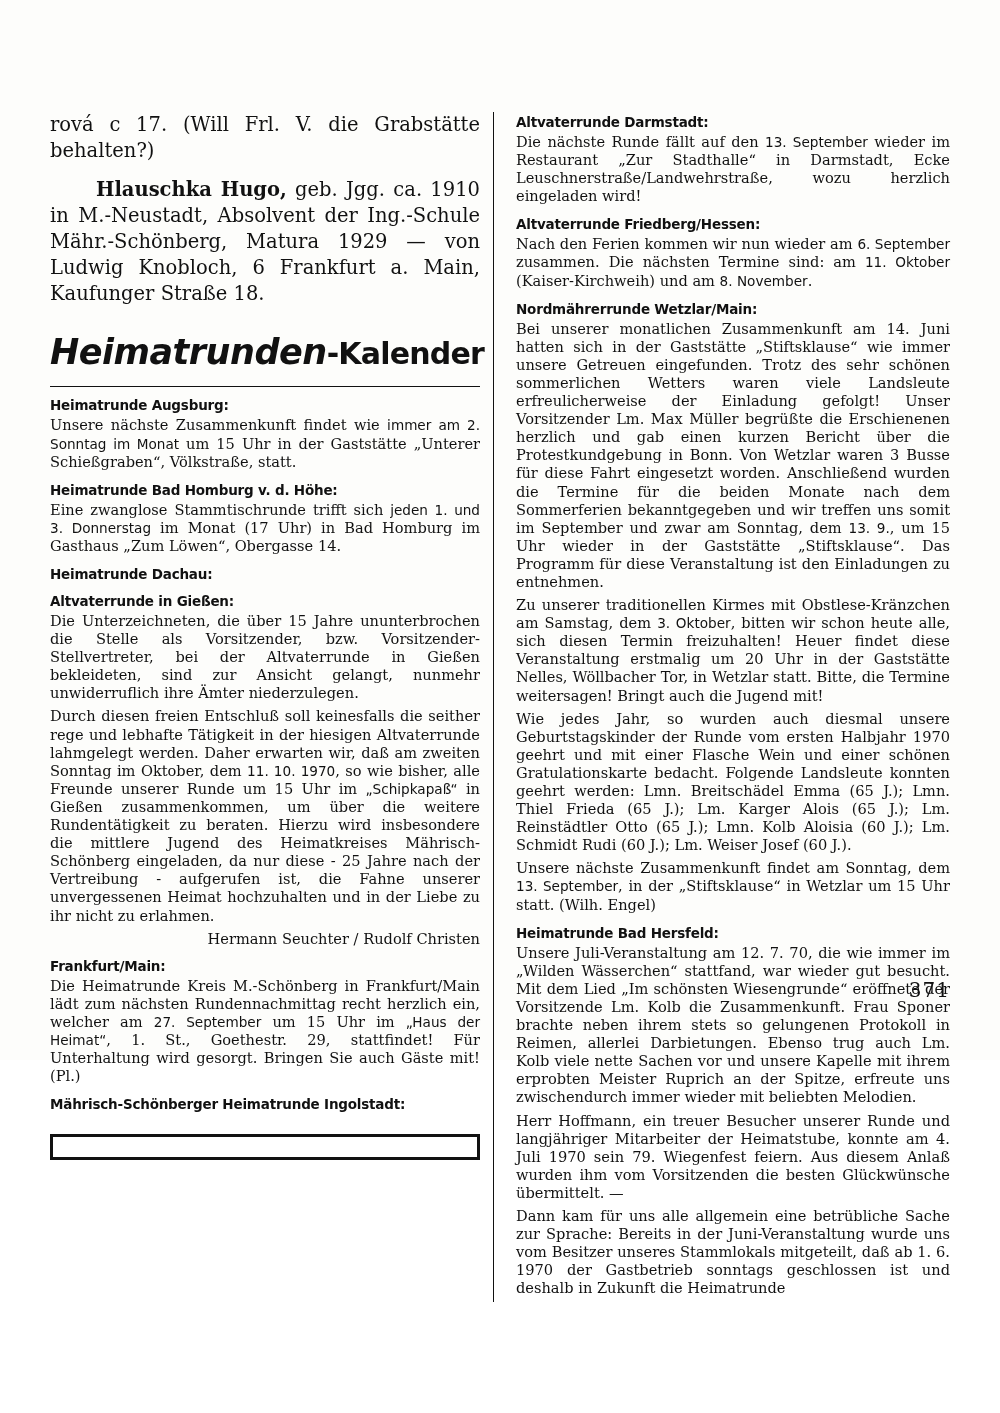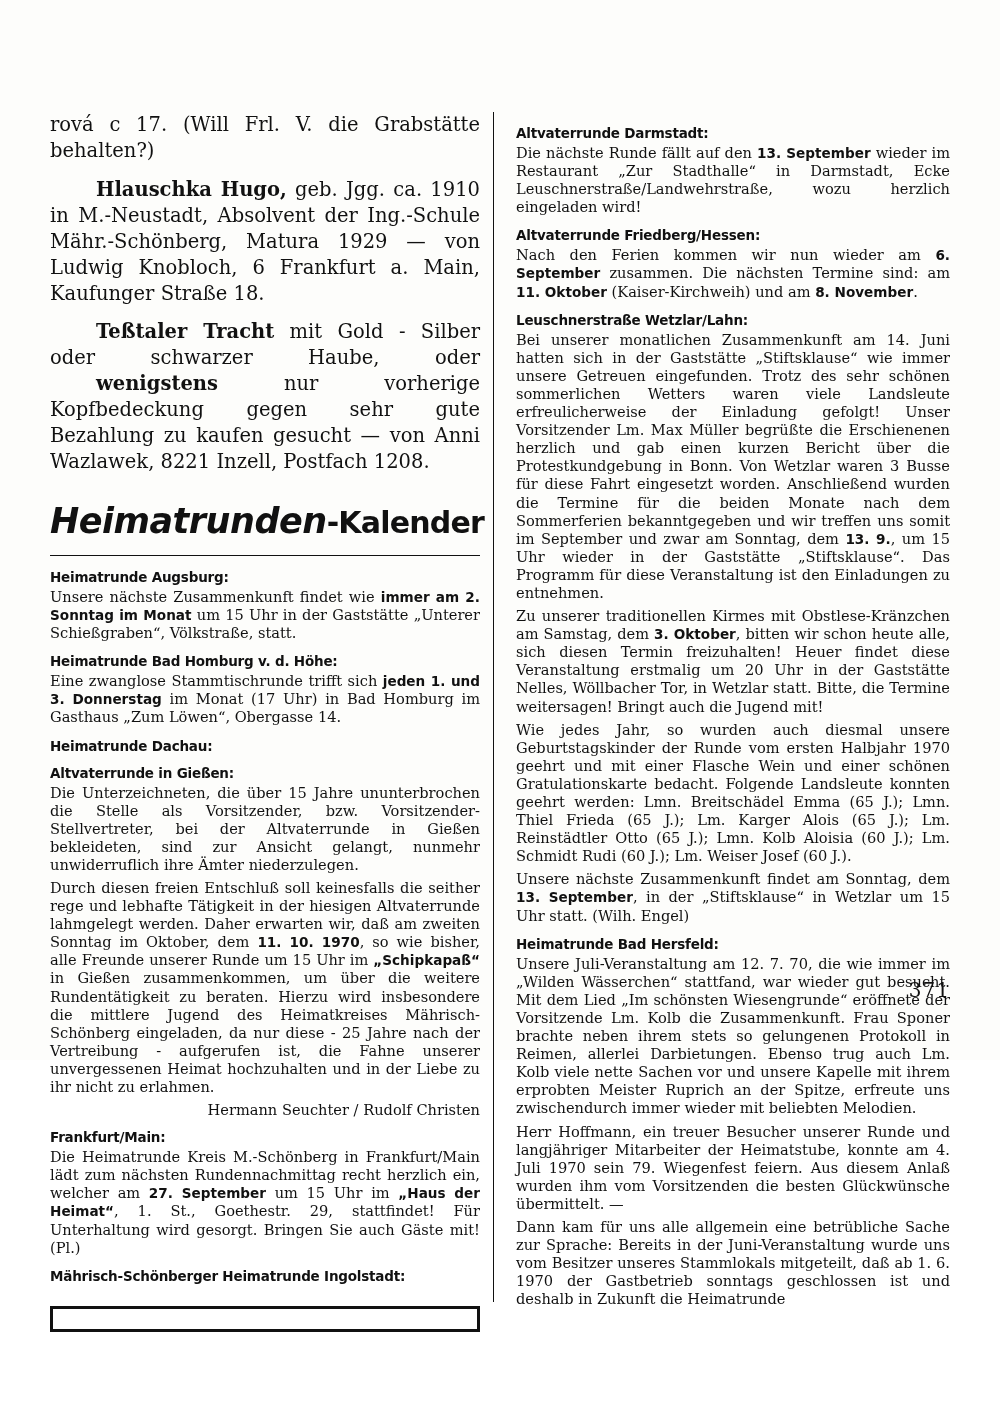--- a/index.html
+++ b/index.html
@@ -63,33 +63,33 @@
   }
 
   
   .shead {
     font-family: "DejaVu Sans", sans-serif;
     font-weight: bold;
     font-size: 13.5px;
     margin: 11px 0 3px 0;
     letter-spacing: -0.2px;
   }
-  .shead.first { margin-top: 13px; }
+  .shead.first { margin-top: 2px; }
 
   .body {
     font-family: "DejaVu Serif", serif;
     font-size: 14.6px;
     line-height: 1.24;
     text-align: justify;
     margin: 0 0 5px 0;
     hyphens: auto;
   }
   .body b {
     font-family: "DejaVu Sans", sans-serif;
-    font-weight: bold;
+    font-weight: normal;
     font-size: 13.6px;
   }
   .sig {
     font-family: "DejaVu Serif", serif;
     font-size: 14.6px;
     text-align: right;
     margin: 2px 0 0 0;
   }
 
   
@@ -130,23 +130,20 @@
   <div class="col col-left">
 
     <p class="bigpara">
       <span>rová c 17. (Will Frl. V. die Grabstätte behalten?)</span>
     </p>
 
     <p class="bigpara">
       <b>Hlauschka Hugo,</b><span> geb. Jgg. ca. 1910 in M.-Neustadt, Absolvent der Ing.-Schule Mähr.-Schönberg, Matura 1929 — von Ludwig Knobloch, 6 Frankfurt a. Main, Kaufunger Straße 18.</span>
     </p>
 
-    <p class="bigpara">
-      <b>Teßtaler Tracht</b><span> mit Gold - Silber oder schwarzer Haube, oder </span><b>wenigstens</b><span> nur vorherige Kopfbedeckung gegen sehr gute Bezahlung zu kaufen gesucht — von Anni Wazlawek, 8221 Inzell, Postfach 1208.</span>
-    </p>
 
     <div class="masthead">
       <span>Heimatrunden</span><span class="part2">-Kalender</span>
     </div>
     <hr class="rule">
 
     <div id="left-sections">
         <div class="shead first">Heimatrunde Augsburg:</div>
         <p class="body">Unsere nächste Zusammenkunft findet wie <b>immer am 2. Sonntag im Monat</b> um 15 Uhr in der Gaststätte „Unterer Schießgraben“, Völkstraße, statt.</p>
         <div class="shead">Heimatrunde Bad Homburg v. d. Höhe:</div>
@@ -165,21 +162,21 @@
       
     </div>
   </div>
 
   <div class="col col-right">
     <div id="right-sections">
         <div class="shead first">Altvaterrunde Darmstadt:</div>
         <p class="body">Die nächste Runde fällt auf den <b>13. September</b> wieder im Restaurant „Zur Stadthalle“ in Darmstadt, Ecke Leuschnerstraße/Landwehrstraße, wozu herzlich eingeladen wird!</p>
         <div class="shead">Altvaterrunde Friedberg/Hessen:</div>
         <p class="body">Nach den Ferien kommen wir nun wieder am <b>6. September</b> zusammen. Die nächsten Termine sind: am <b>11. Oktober</b> (Kaiser-Kirchweih) und am <b>8. November</b>.</p>
-        <div class="shead">Leuschnerstraße Wetzlar/Lahn:</div>
+        <div class="shead">Nordmährerrunde Wetzlar/Main:</div>
         <p class="body">Bei unserer monatlichen Zusammenkunft am 14. Juni hatten sich in der Gaststätte „Stiftsklause“ wie immer unsere Getreuen eingefunden. Trotz des sehr schönen sommerlichen Wetters waren viele Landsleute erfreulicherweise der Einladung gefolgt! Unser Vorsitzender Lm. Max Müller begrüßte die Erschienenen herzlich und gab einen kurzen Bericht über die Protestkundgebung in Bonn. Von Wetzlar waren 3 Busse für diese Fahrt eingesetzt worden. Anschließend wurden die Termine für die beiden Monate nach dem Sommerferien bekanntgegeben und wir treffen uns somit im September und zwar am Sonntag, dem <b>13. 9.</b>, um 15 Uhr wieder in der Gaststätte „Stiftsklause“. Das Programm für diese Veranstaltung ist den Einladungen zu entnehmen.</p>
         <p class="body">Zu unserer traditionellen Kirmes mit Obstlese-Kränzchen am Samstag, dem <b>3. Oktober</b>, bitten wir schon heute alle, sich diesen Termin freizuhalten! Heuer findet diese Veranstaltung erstmalig um 20 Uhr in der Gaststätte Nelles, Wöllbacher Tor, in Wetzlar statt. Bitte, die Termine weitersagen! Bringt auch die Jugend mit!</p>
         <p class="body">Wie jedes Jahr, so wurden auch diesmal unsere Geburtstagskinder der Runde vom ersten Halbjahr 1970 geehrt und mit einer Flasche Wein und einer schönen Gratulationskarte bedacht. Folgende Landsleute konnten geehrt werden: Lmn. Breitschädel Emma (65 J.); Lmn. Thiel Frieda (65 J.); Lm. Karger Alois (65 J.); Lm. Reinstädtler Otto (65 J.); Lmn. Kolb Aloisia (60 J.); Lm. Schmidt Rudi (60 J.); Lm. Weiser Josef (60 J.).</p>
         <p class="body">Unsere nächste Zusammenkunft findet am Sonntag, dem <b>13. September</b>, in der „Stiftsklause“ in Wetzlar um 15 Uhr statt. (Wilh. Engel)</p>
         <div class="shead">Heimatrunde Bad Hersfeld:</div>
         <p class="body">Unsere Juli-Veranstaltung am 12. 7. 70, die wie immer im „Wilden Wässerchen“ stattfand, war wieder gut besucht. Mit dem Lied „Im schönsten Wiesengrunde“ eröffnete der Vorsitzende Lm. Kolb die Zusammenkunft. Frau Sponer brachte neben ihrem stets so gelungenen Protokoll in Reimen, allerlei Darbietungen. Ebenso trug auch Lm. Kolb viele nette Sachen vor und unsere Kapelle mit ihrem erprobten Meister Ruprich an der Spitze, erfreute uns zwischendurch immer wieder mit beliebten Melodien.</p>
         <p class="body">Herr Hoffmann, ein treuer Besucher unserer Runde und langjähriger Mitarbeiter der Heimatstube, konnte am 4. Juli 1970 sein 79. Wiegenfest feiern. Aus diesem Anlaß wurden ihm vom Vorsitzenden die besten Glückwünsche übermittelt. —</p>
         <p class="body">Dann kam für uns alle allgemein eine betrübliche Sache zur Sprache: Bereits in der Juni-Veranstaltung wurde uns vom Besitzer unseres Stammlokals mitgeteilt, daß ab 1. 6. 1970 der Gastbetrieb sonntags geschlossen ist und deshalb in Zukunft die Heimatrunde</p>
       </div>
   </div>

